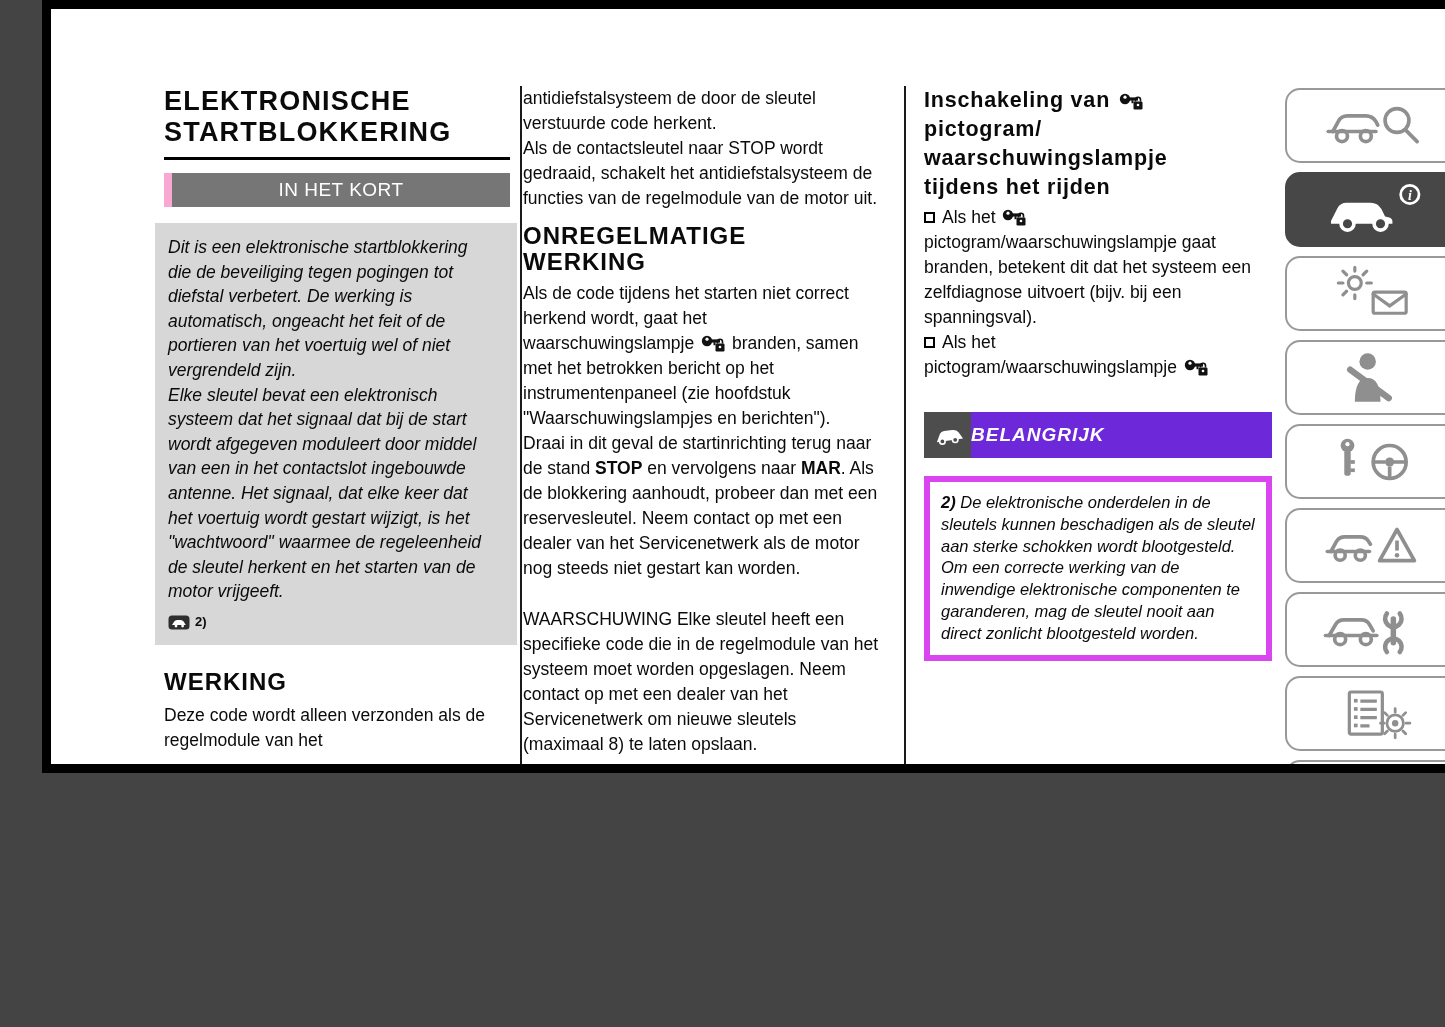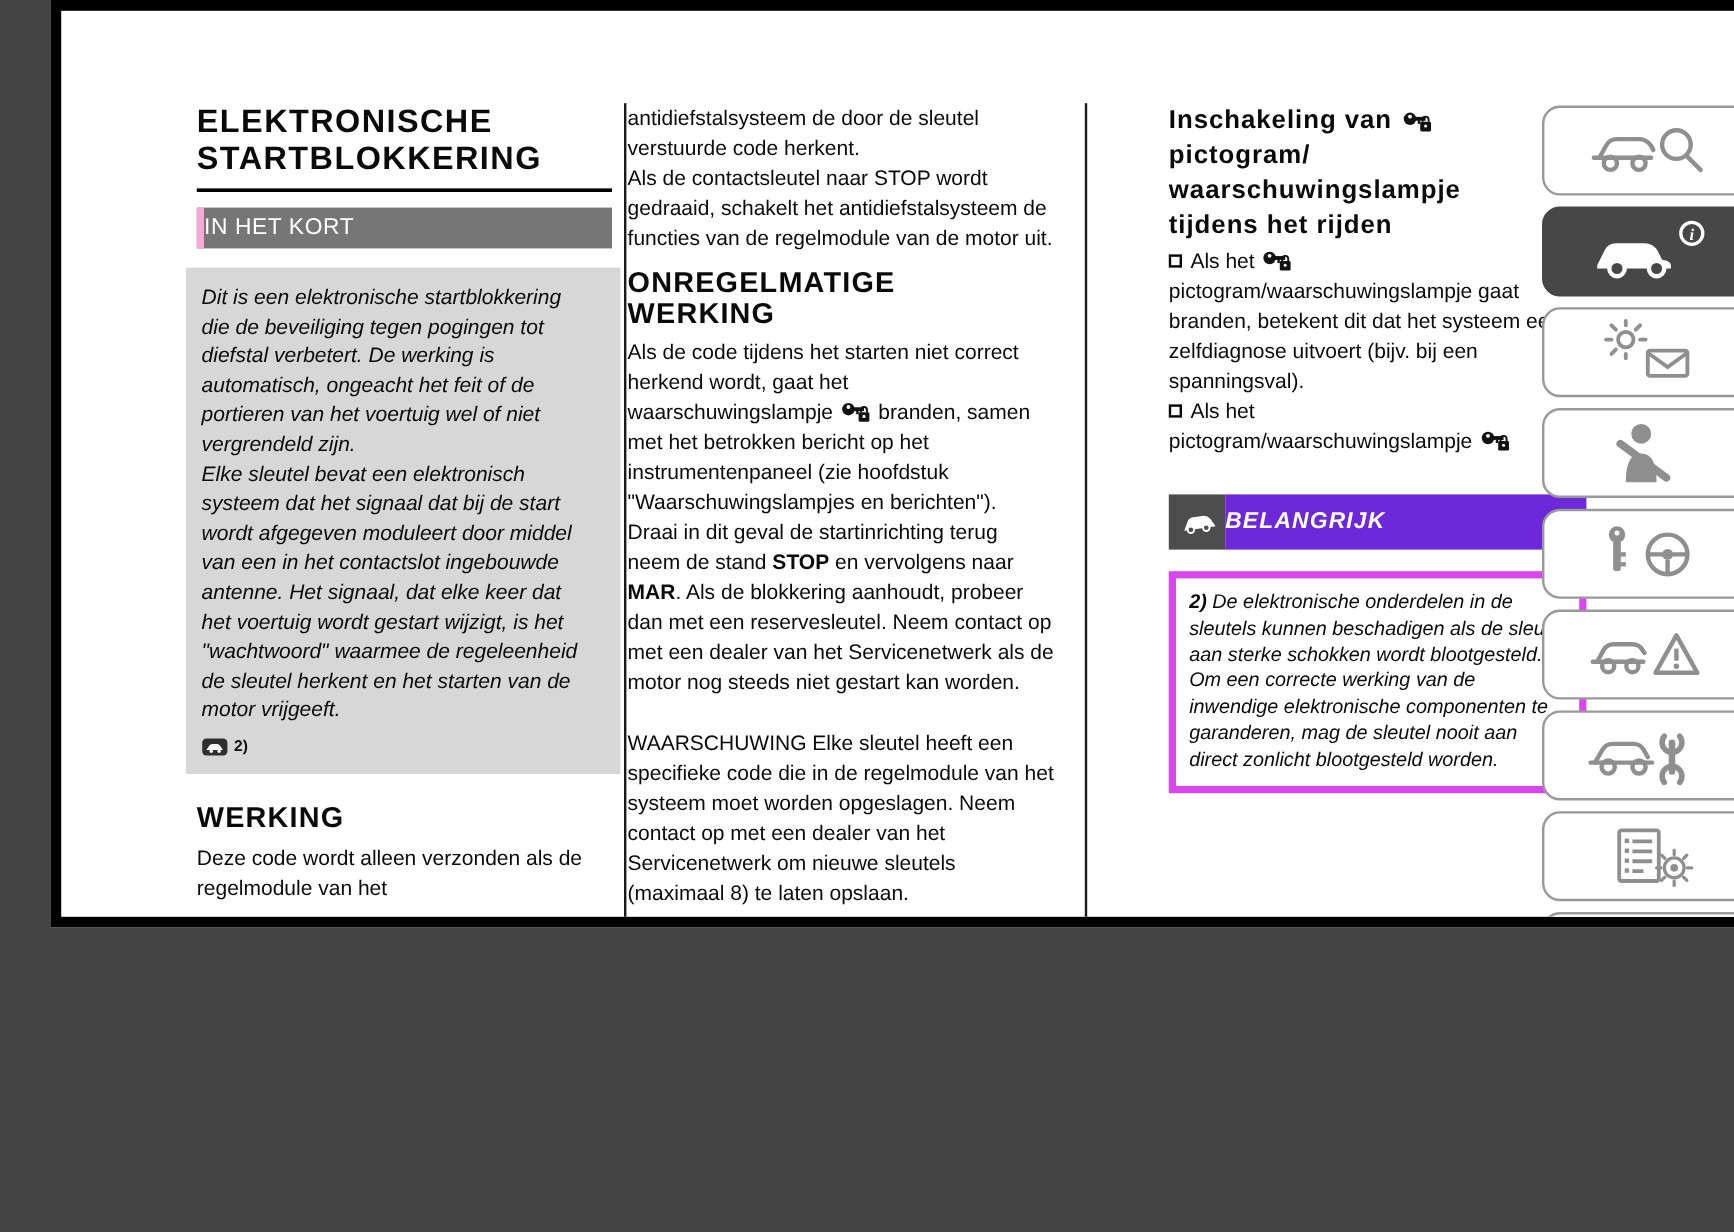--- a/index.html
+++ b/index.html
@@ -5,29 +5,29 @@
   *{box-sizing:border-box;margin:0;padding:0}
   body{margin:0;background:#444}
   .page{
     position:relative;width:1445px;height:773px;background:#fff;
     border:9px solid #000;overflow:hidden;
     font-family:"Liberation Sans",sans-serif;color:#0a0a0a;margin-left:42px;
   }
   .col{position:absolute;top:77px}
   .col-left{left:104px;width:362px}
   .col-mid{left:472px;width:356px}
-  .col-right{left:923px;width:352px}
+  .col-right{left:873px;width:352px}
   .vdiv{position:absolute;top:77px;height:856px;width:2px;background:#1a1a1a}
   .vdiv1{left:469px}.vdiv2{left:853px}
 
   .h1{font-size:27px;font-weight:bold;letter-spacing:1.2px;line-height:31px;
       margin-left:9px;width:346px;border-bottom:3px solid #000;padding-bottom:9px}
   .kort-banner{margin:13px 0 0 9px;width:346px;height:34px;background:#767676;
-      border-left:6px solid #f9a8d4;color:#fff;font-size:19px;letter-spacing:.5px;
-      display:flex;align-items:center;justify-content:flex-start}
+      border-left:8px solid #f9a8d4;color:#fff;font-size:19px;letter-spacing:.5px;
+      display:flex;align-items:center;justify-content:center}
   .graybox{margin-top:16px;width:362px;background:#d7d7d7;padding:12px 24px 10px 13px;
       font-style:italic;font-size:17.5px;line-height:24.6px}
   .fn-row{display:flex;align-items:center;gap:5px;margin-top:6px}
   .fn-num{font-size:13px;font-weight:bold;font-style:normal}
   .h2{font-size:24px;font-weight:bold;letter-spacing:1px;line-height:26px;margin:24px 0 8px 9px}
   .col-mid .h2{margin:12px 0 6px 0}
   .body-p{font-size:17.5px;line-height:25px;margin-left:9px}
   .col-mid .body-p,.col-right .body-p{margin-left:0}
   .gap-top{margin-top:26px}
   .b{font-weight:bold}
@@ -87,21 +87,21 @@
     <div class="h2"><span>ONREGELMATIGE</span><br><span>WERKING</span></div>
     <p class="body-p"><span>Als de code tijdens het starten niet correct herkend wordt, gaat het waarschuwingslampje </span><svg class="kl-ic" width="24" height="18" viewBox="0 0 24 18">
     <circle cx="6" cy="7" r="5.2" fill="#111"></circle>
     <circle cx="6" cy="5.2" r="1.6" fill="#fff"></circle>
     <rect x="10" y="5.4" width="9" height="3.2" fill="#111"></rect>
     <rect x="12.5" y="8.2" width="2" height="3" fill="#111"></rect>
     <rect x="14.5" y="9.5" width="9" height="8" rx="1.2" fill="#111"></rect>
     <path d="M16.5 9.5 v-1.8 a2.5 2.5 0 0 1 5 0 v1.8" fill="none" stroke="#111" stroke-width="1.6"></path>
     <circle cx="19" cy="13" r="1.3" fill="#fff"></circle>
   </svg><span> branden, samen met het betrokken bericht op het instrumentenpaneel (zie hoofdstuk "Waarschuwingslampjes en berichten").</span></p>
-    <p class="body-p"><span>Draai in dit geval de startinrichting terug neem de stand </span><span class="b">STOP</span><span> en vervolgens naar </span><span class="b">MAR</span><span>. Als de blokkering aanhoudt, probeer dan met een reservesleutel. Neem contact op met een dealer van het Servicenetwerk als de motor nog steeds niet gestart kan worden.</span></p>
+    <p class="body-p"><span>Draai in dit geval de startinrichting terug naar de stand </span><span class="b">STOP</span><span> en vervolgens naar </span><span class="b">MAR</span><span>. Als de blokkering aanhoudt, probeer dan met een reservesleutel. Neem contact op met een dealer van het Servicenetwerk als de motor nog steeds niet gestart kan worden.</span></p>
     <p class="body-p gap-top"><span>WAARSCHUWING Elke sleutel heeft een specifieke code die in de regelmodule van het systeem moet worden opgeslagen. Neem contact op met een dealer van het Servicenetwerk om nieuwe sleutels (maximaal 8) te laten opslaan.</span></p>
   </div>
 
   <div class="col col-right">
     <div class="rh"><span>Inschakeling van </span><svg class="kl-ic" width="24" height="18" viewBox="0 0 24 18">
     <circle cx="6" cy="7" r="5.2" fill="#111"></circle>
     <circle cx="6" cy="5.2" r="1.6" fill="#fff"></circle>
     <rect x="10" y="5.4" width="9" height="3.2" fill="#111"></rect>
     <rect x="12.5" y="8.2" width="2" height="3" fill="#111"></rect>
     <rect x="14.5" y="9.5" width="9" height="8" rx="1.2" fill="#111"></rect>

